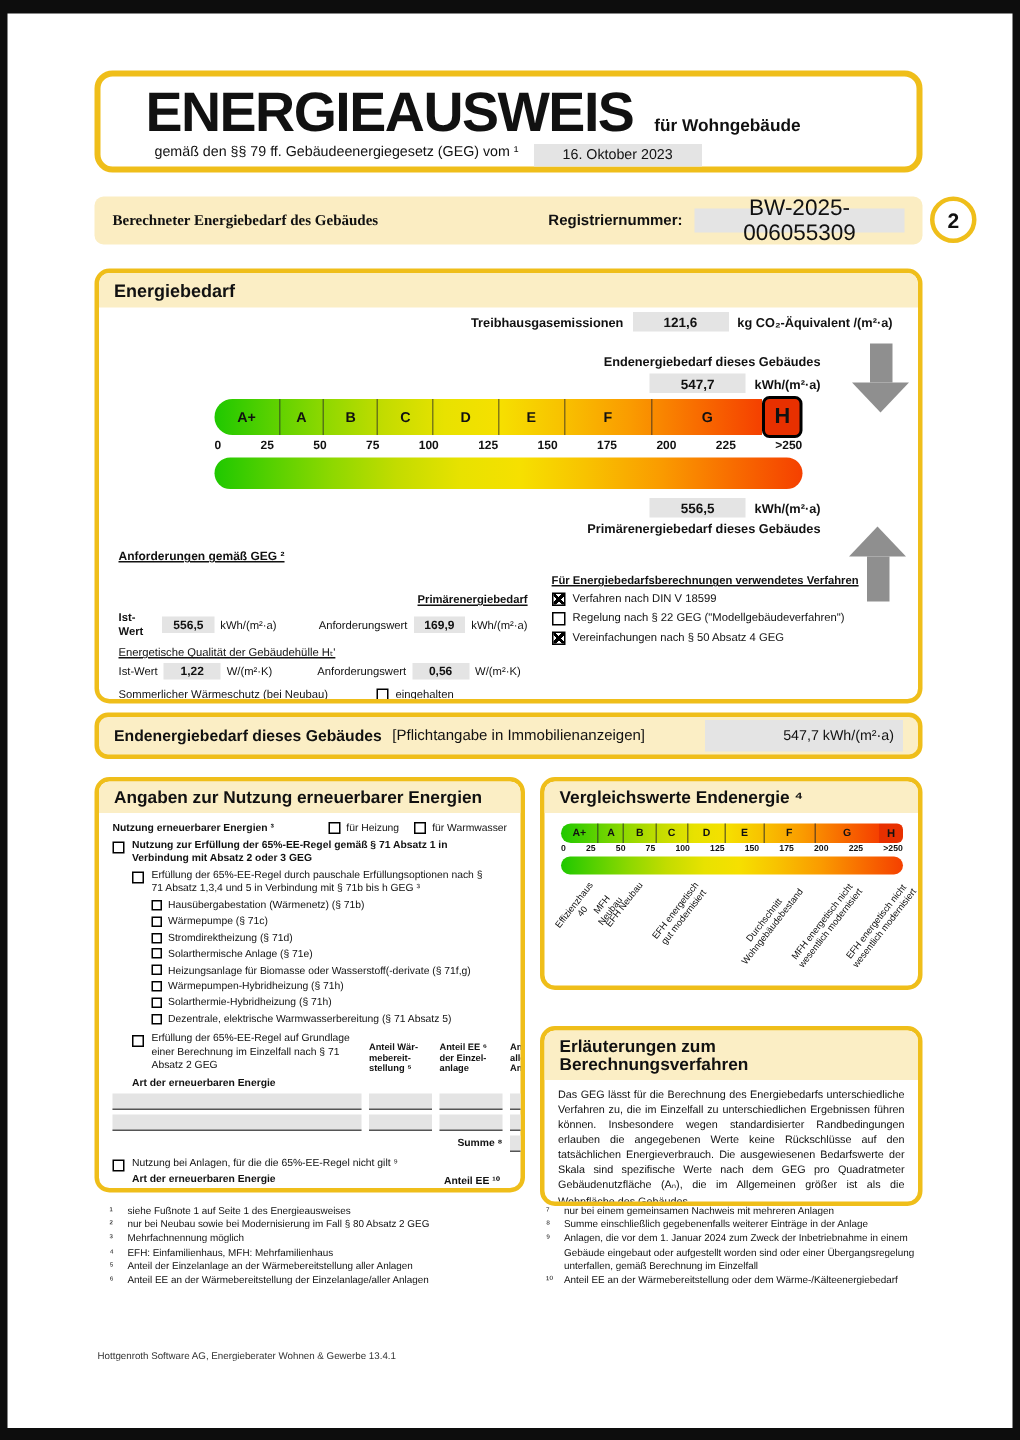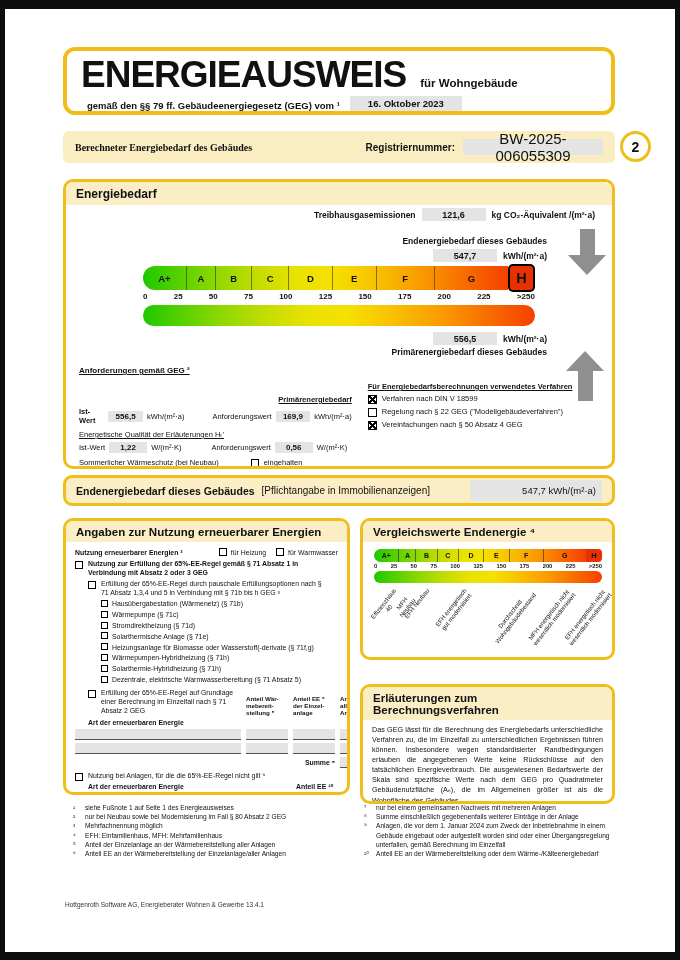--- a/index.html
+++ b/index.html
@@ -3,25 +3,25 @@
 <meta charset="utf-8">
 <style>
   * { margin:0; padding:0; box-sizing:border-box; }
   html,body { width:680px; height:960px; }
   body { background:#0d0d0d; font-family:"Liberation Sans","DejaVu Sans",sans-serif; color:#111; position:relative; }
   .page { position:absolute; left:5px; top:9px; width:670px; height:943px; background:#fff; }
   .content { position:absolute; left:58px; top:0; width:552px; height:943px; }
 
   
   .header-box { position:absolute; top:38px; left:0; width:552px; height:68px;
-    border:4px solid #EFBE1A; border-radius:12px; background:#fff; padding:5px 14px 6px; }
+    border:4px solid #EFBE1A; border-radius:12px; background:#fff; padding:5px 30px 6px; }
   .title-row { display:flex; align-items:baseline; gap:14px; }
   .big-title { font-size:37px; font-weight:bold; letter-spacing:-1px; line-height:1.05; }
   .title-sub { font-size:11.5px; font-weight:bold; }
-  .law-row { display:flex; align-items:flex-end; gap:10px; margin-left:6px; margin-top:1px; font-size:9.5px;font-weight:bold; }
+  .law-row { display:flex; align-items:flex-start; gap:10px; margin-left:6px; margin-top:1px; font-size:9.5px; }
   .gray-box { background:#E4E4E4; text-align:center; display:flex; align-items:center; justify-content:center; }
   .date-box { width:112px; height:15px; font-size:9.5px; }
 
   
   .info-row { position:absolute; top:122px; left:0; width:552px; height:32px; }
   .info-bar { width:552px; height:32px; background:#FBEDC2; border-radius:6px; display:flex; align-items:center; padding:0 12px; }
   .info-label { font-weight:bold; font-size:10px; flex:1;font-family:Liberation Serif, serif; }
   .reg-label { font-weight:bold; font-size:10px; margin-right:8px; }
   .reg-box { width:140px; height:16px; font-size:15px; }
   .page-circle { position:absolute; left:557px; top:0px; width:31px; height:31px; border:3.5px solid #EFBE1A; border-radius:50%;
@@ -226,21 +226,21 @@
           <div class="u bold" style="margin-bottom:2px;text-align:right;">Primärenergiebedarf</div>
           <div class="val-row">
             <span class="bold">Ist-Wert</span>
             <span class="gray-box mini-box">556,5</span>
             <span>kWh/(m²·a)</span>
             <span class="spacer"></span>
             <span>Anforderungswert</span>
             <span class="gray-box mini-box">169,9</span>
             <span>kWh/(m²·a)</span>
           </div>
-          <div class="u" style="margin-bottom:2px;">Energetische Qualität der Erläuterungen Hₜ'</div>
+          <div class="u" style="margin-bottom:2px;">Energetische Qualität der Gebäudehülle Hₜ'</div>
           <div class="val-row">
             <span>Ist-Wert</span>
             <span class="gray-box mini-box">1,22</span>
             <span>W/(m²·K)</span>
             <span class="spacer"></span>
             <span>Anforderungswert</span>
             <span class="gray-box mini-box">0,56</span>
             <span>W/(m²·K)</span>
           </div>
           <div style="display:flex; align-items:center; gap:5px; margin-top:4px;">

